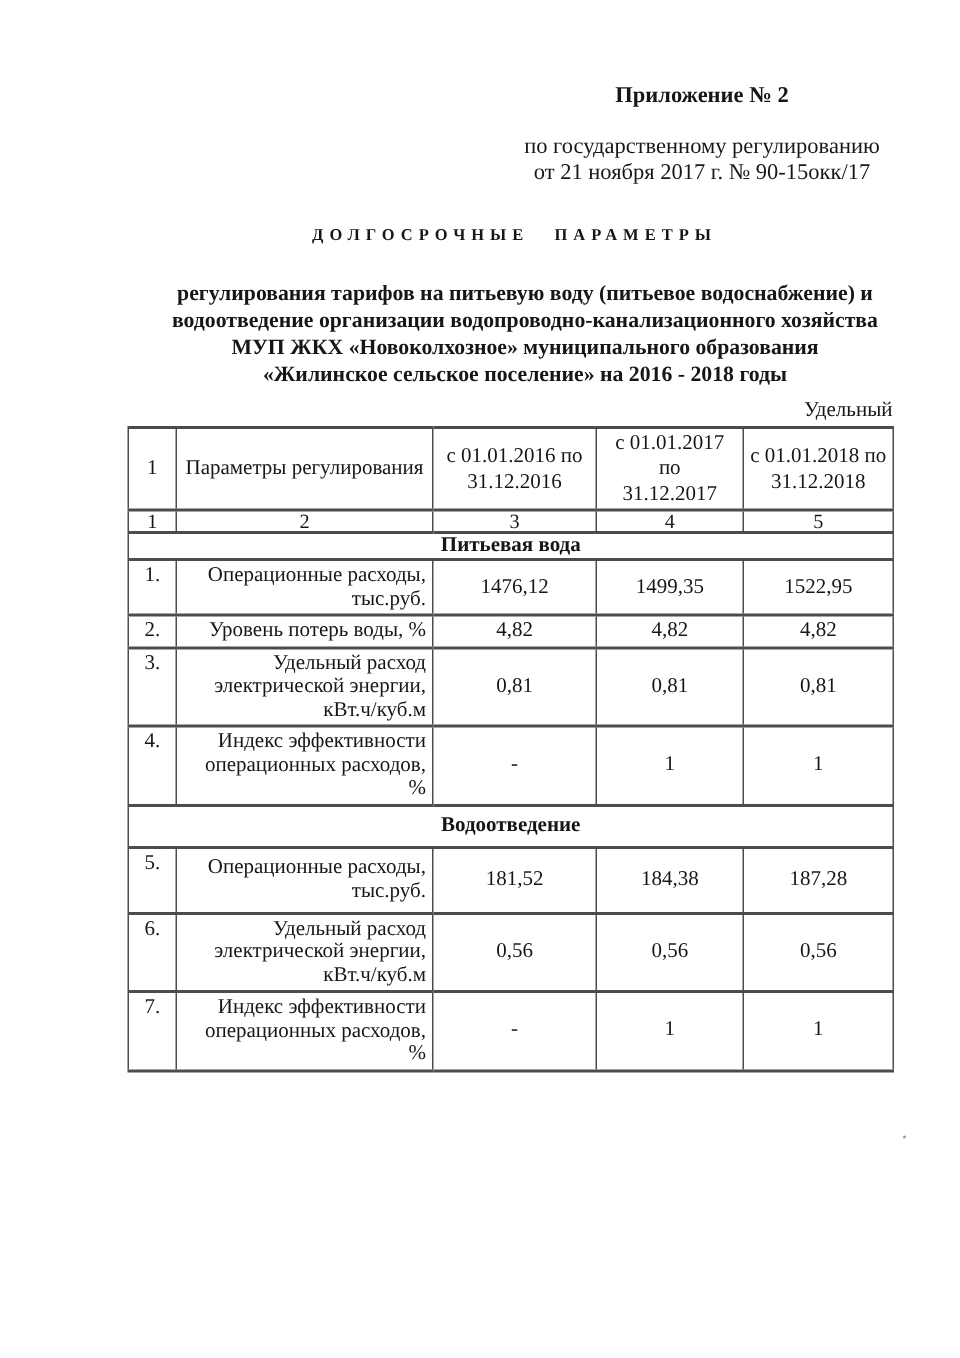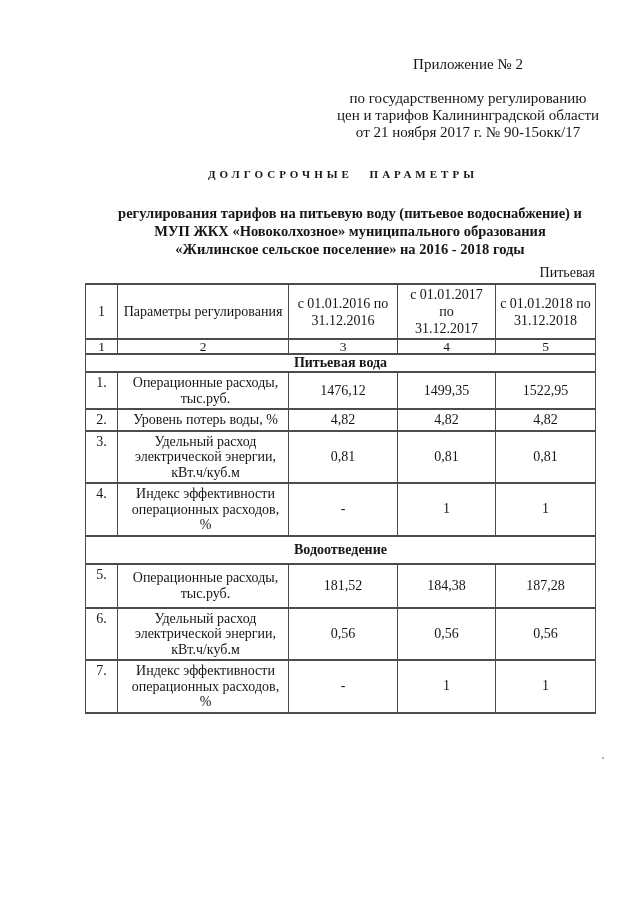--- a/index.html
+++ b/index.html
@@ -13,21 +13,21 @@
     overflow: hidden;
   }
   
   .header-block {
     width: 320px;
     margin: 56px 12px 0 auto;
     text-align: center;
     font-size: 15px;
     line-height: 17px;
   }
-  .appendix-line { margin-bottom: 17px; }
+  .appendix-line { margin-bottom: 17px; font-weight: bold; }
 
   .doc-title {
     margin: 27px 0 0 46px;
     text-align: center;
     font-weight: bold;
     font-size: 11px;
     letter-spacing: 4px;
     word-spacing: 10px;
   }
   .doc-subtitle {
@@ -74,21 +74,21 @@
     font-size: 13.5px;
     line-height: 13px;
   }
   tr.section-row td {
     text-align: center;
     vertical-align: middle;
     font-weight: bold;
   }
   td.num { text-align: center; vertical-align: top; padding-top: 2px; }
   td.param {
-    text-align: center;
+    text-align: right;
     vertical-align: middle;
     padding: 2px 4px 2px 9px;
     white-space: pre-line;
     line-height: 15.5px;
   }
   td.val { text-align: center; vertical-align: middle; }
 
   tr.h35 { height: 35px; } tr.h15 { height: 15px; } tr.h16 { height: 16px; margin-top: 12px; }
   tr.h34 { height: 34px; } tr.h17 { height: 17px; } tr.h49 { height: 49px; }
   tr.h28 { height: 28px; margin-top: 30px; } tr.h44 { height: 44px; } tr.h48 { height: 48px; }
@@ -105,33 +105,33 @@
   }
 </style>
 </head>
 <body>
 
 <div class="page">
 
   <div class="header-block">
     <div class="appendix-line">Приложение № 2</div>
     <div>по государственному регулированию</div>
-    <div>цен и тарифов Калининградской области</div>
     <div>от 21 ноября 2017 г. № 90-15окк/17</div>
   </div>
 
   <div class="doc-title">ДОЛГОСРОЧНЫЕ ПАРАМЕТРЫ</div>
 
   <div class="doc-subtitle">
     <div>регулирования тарифов на питьевую воду (питьевое водоснабжение) и</div>
+    <div>водоотведение организации водопроводно-канализационного хозяйства</div>
     <div>МУП ЖКХ «Новоколхозное» муниципального образования</div>
     <div>«Жилинское сельское поселение» на 2016 - 2018 годы</div>
   </div>
 
-  <div class="table-label">Питьевая</div>
+  <div class="table-label">Удельный</div>
 
   <table class="doc-table">
     <colgroup>
         <col class="c0">
         <col class="c1">
         <col class="c2">
         <col class="c3">
         <col class="c4">
       </colgroup>
 

